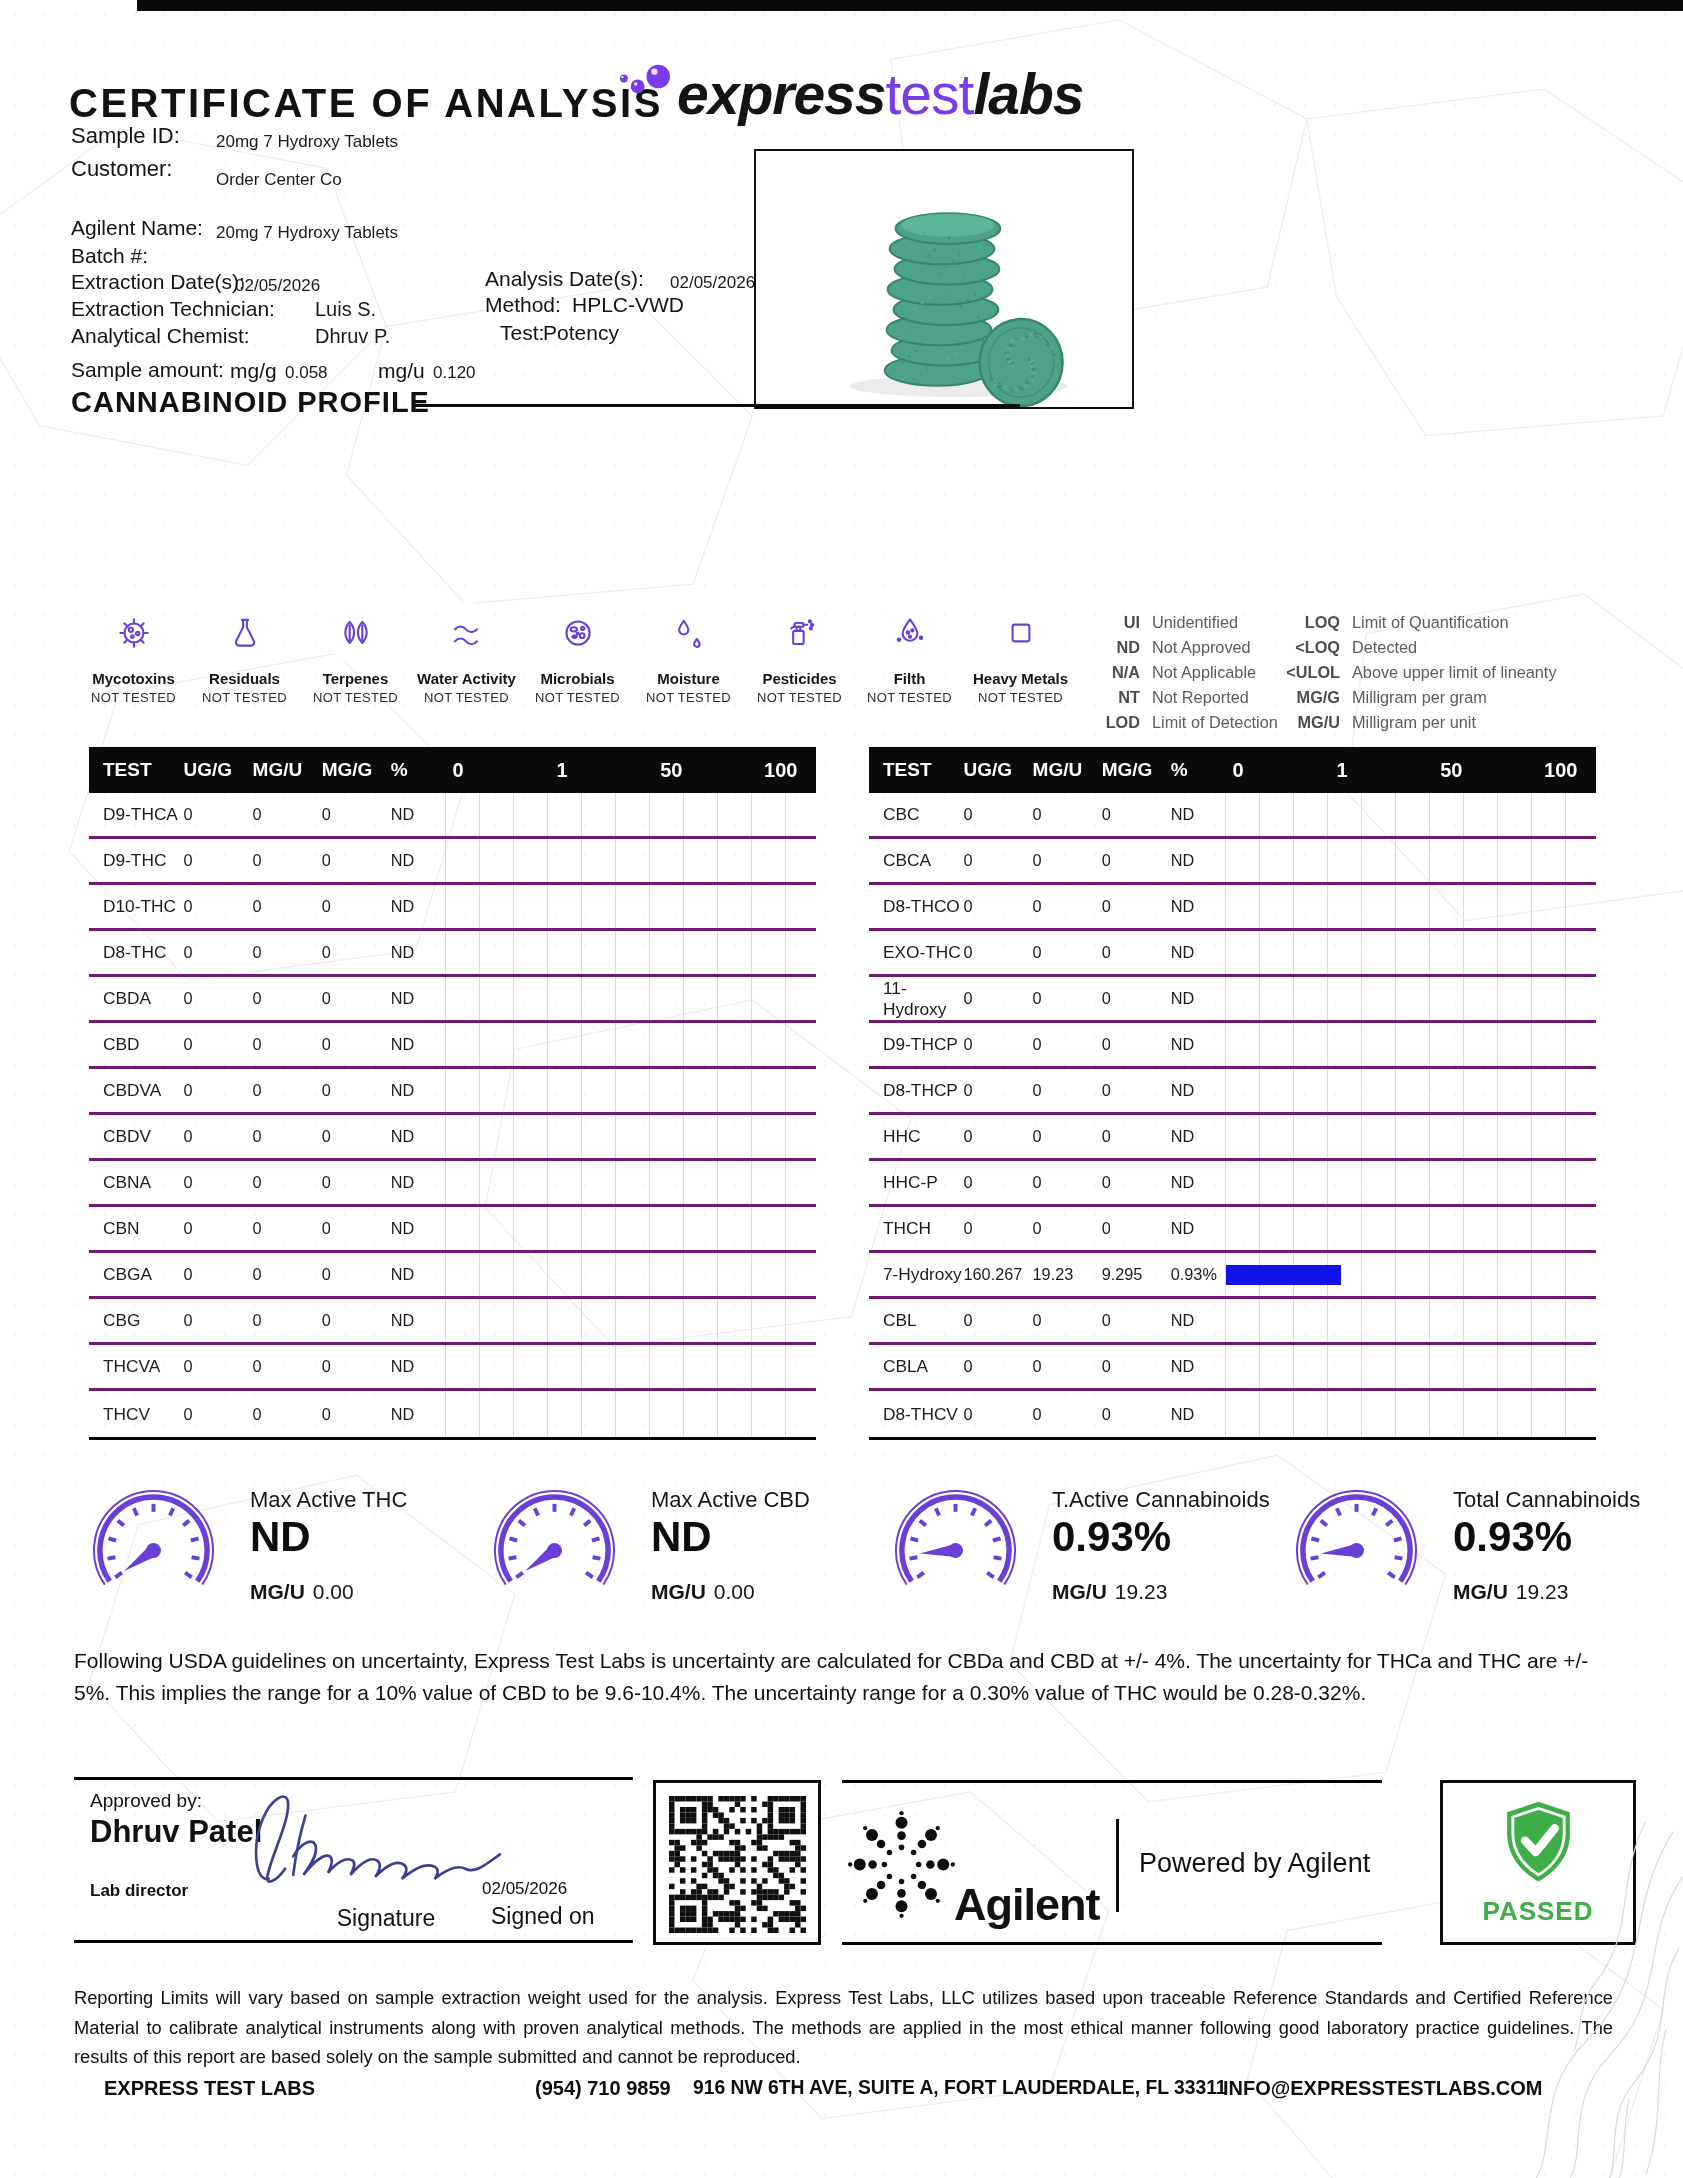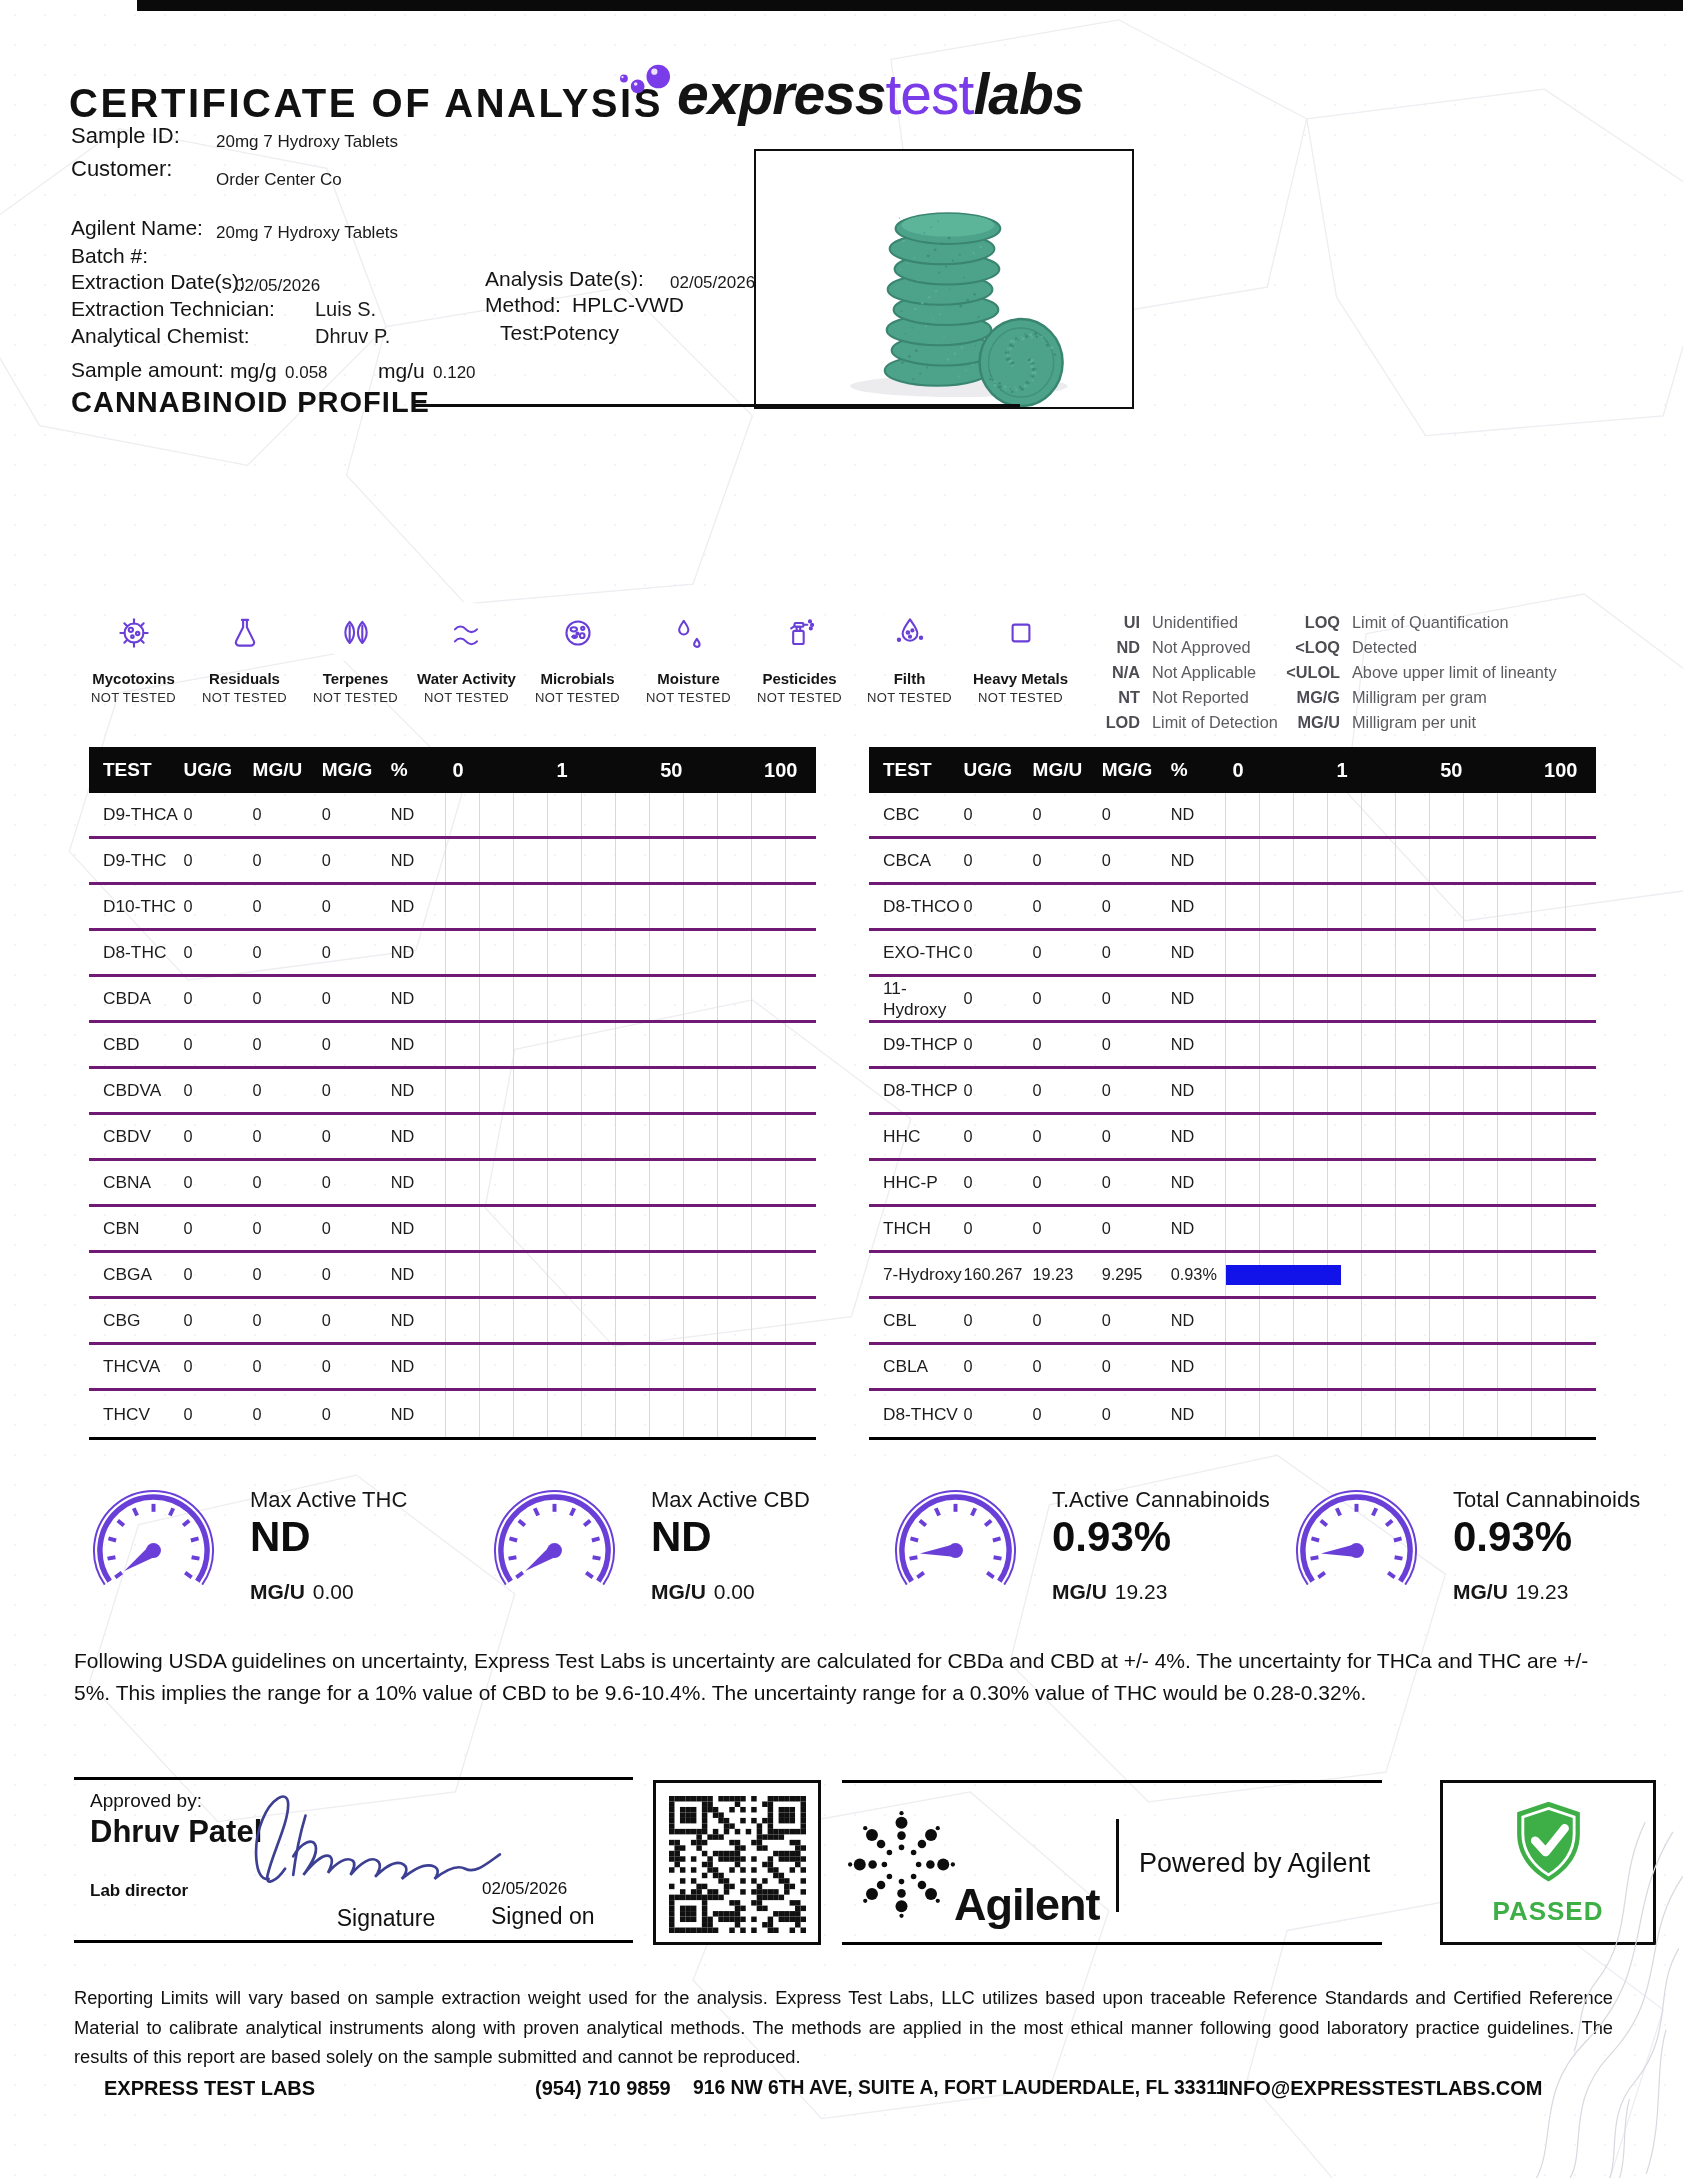--- a/index.html
+++ b/index.html
@@ -74,21 +74,21 @@
   #sig-svg{left:166px;top:0px;}
   #sig-label{left:223px;top:125px;width:178px;text-align:center;font-size:23px;}
   #signed-date{left:408px;top:99px;font-size:17px;}
   #signed-on{left:401px;top:123px;font-size:23px;margin-left:16px;}
   
   #qrbox{left:653px;top:1780px;width:168px;height:165px;border:3px solid #0b0b0b;background:#fff;text-align:center;}
   #agilent{left:842px;top:1780px;width:540px;height:165px;border-top:3.5px solid #000;border-bottom:3.5px solid #000;}
   #agilent-name{left:112px;top:48px;font-size:45px;font-weight:800;letter-spacing:-1px;margin-top:48px;}
   #agilent-divider{left:274px;top:36px;width:3px;height:93px;background:#0b0b0b;}
   #agilent-powered{left:297px;top:65px;font-size:27px;font-weight:500;}
-  #passedbox{left:1440px;top:1780px;width:216px;height:165px;border:3px solid #0b0b0b;background:#fff;text-align:center;}
+  #passedbox{left:1440px;top:1780px;width:196px;height:165px;border:3px solid #0b0b0b;background:#fff;text-align:center;}
   #passed-label{position:absolute;left:0;right:0;top:113px;font-size:26px;font-weight:800;letter-spacing:1px;}
   #disclaimer{position:absolute;left:74px;top:1983px;width:1539px;font-size:18.3px;line-height:1.62;color:#101010;margin:0;text-align:justify;}
   .foot{position:absolute;top:2077px;font-size:20px;font-weight:700;color:#0d0d0d;white-space:nowrap;}
   #foot-company{left:104px;}
   #foot-phone{left:535px;}
   #foot-address{left:693px;font-size:19.3px;}
   #foot-email{left:1223px;}
 </style>
 </head>
 <body>

